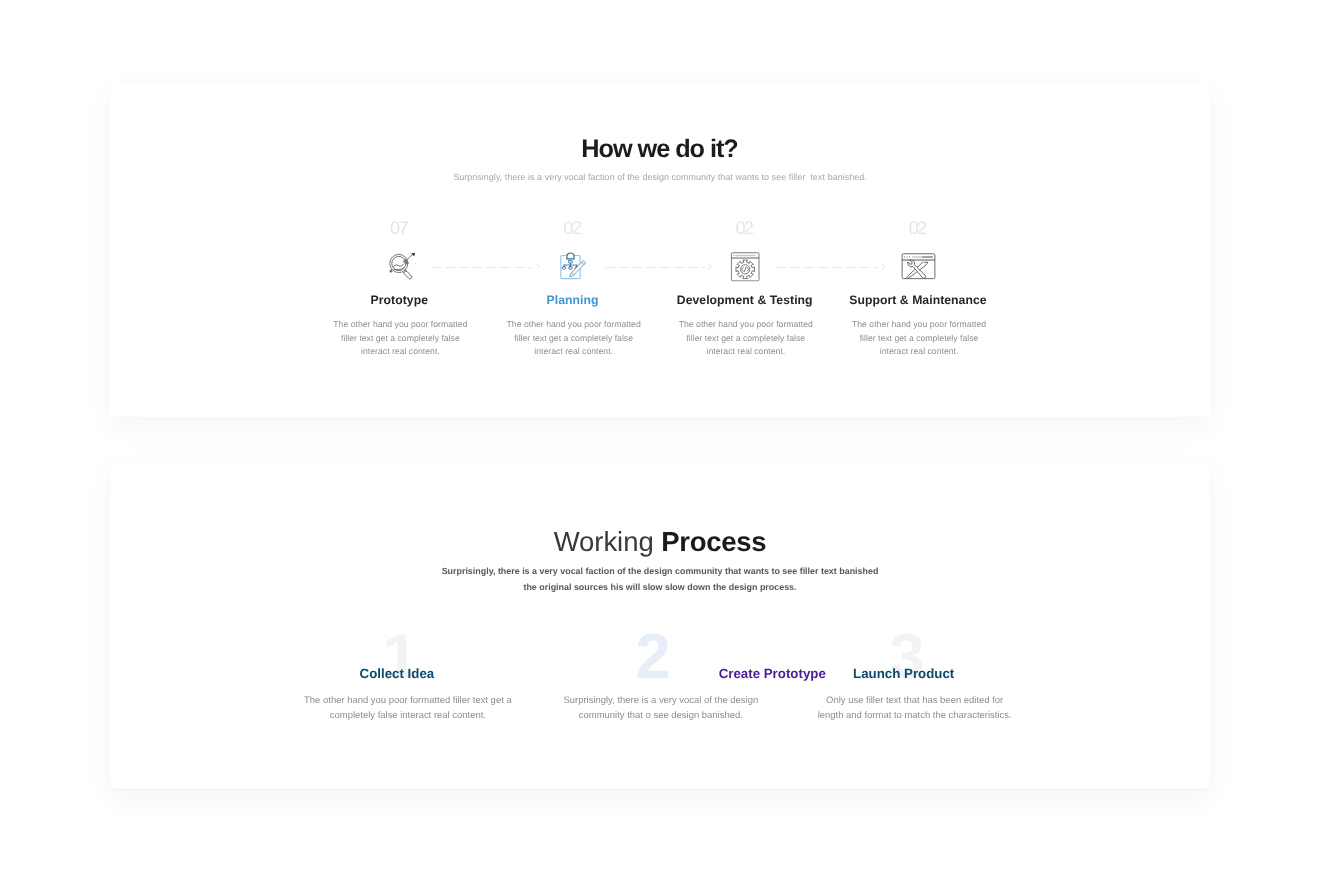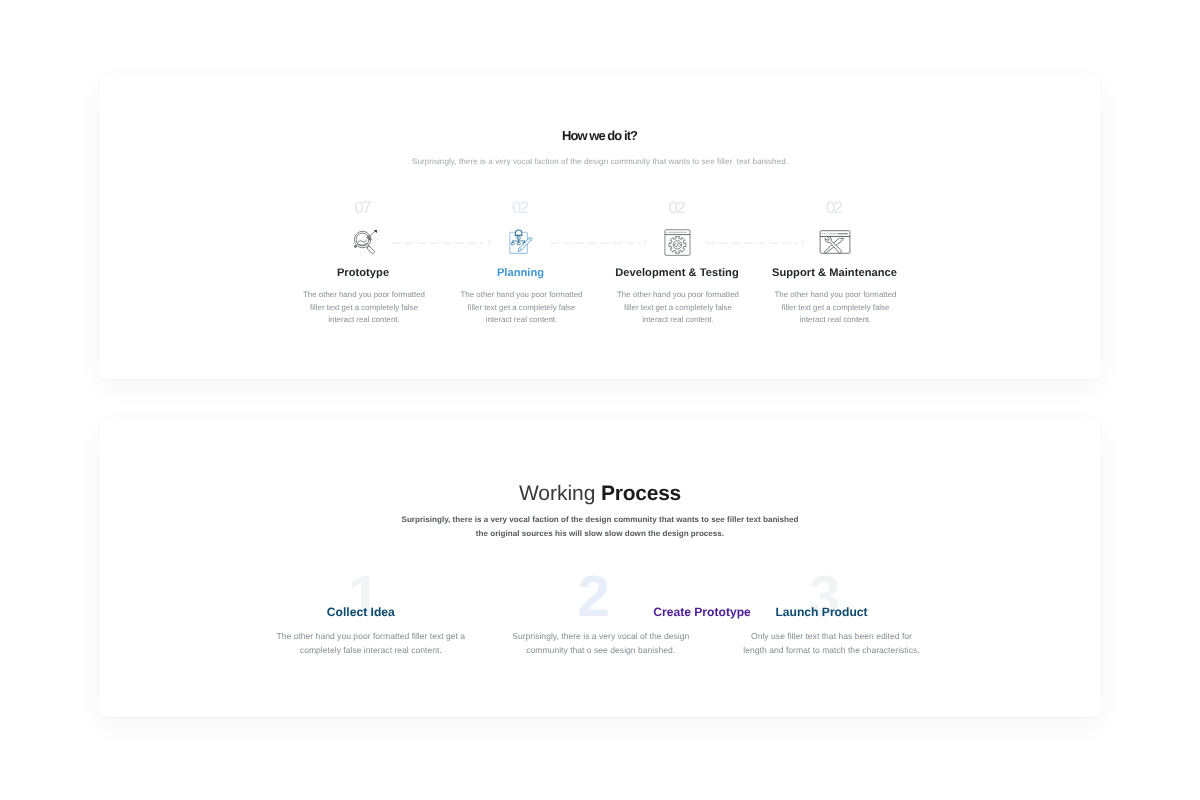--- a/index.html
+++ b/index.html
@@ -9,21 +9,21 @@
        transform:translateZ(0);}
 
   .card{position:absolute;background:#fff;
         box-shadow:0 1px 2px rgba(17,24,39,0.035), 0 8px 26px rgba(17,24,39,0.045);}
   #card1{left:100px;top:76px;width:1000px;height:303px;}
   #card2{left:100px;top:420px;width:1000px;height:297px;}
 
   
   .sec-title{position:absolute;width:100%;text-align:center;font-weight:700;
              color:#1c1c1c;letter-spacing:-0.2px;}
-  #c1-title{top:49.5px;font-size:13px;line-height:19px;letter-spacing:-0.95px;text-indent:-0.95px;}
+  #c1-title{top:49.5px;font-size:23px;line-height:19px;letter-spacing:-0.95px;text-indent:-0.95px;}
   #c1-sub{position:absolute;width:100%;text-align:center;top:79.5px;
           font-size:8.1px;line-height:11px;color:#a2a7ad;letter-spacing:0.06px;
           white-space:pre-wrap;}
 
   .steps{position:absolute;top:0;left:0;width:1000px;height:260px;}
   .step{position:absolute;width:160px;text-align:center;}
   .step .num{position:absolute;top:124px;left:0;width:100%;
              font-size:16.6px;line-height:16px;color:#e3e5e7;font-weight:400;letter-spacing:-1.6px;
              text-indent:-1.6px;}
   .step .ico{position:absolute;top:152px;left:0;width:100%;height:28px;
@@ -34,21 +34,21 @@
   .step .ds{position:absolute;top:213px;left:11px;width:140px;
             font-size:7.9px;line-height:12.6px;color:#8b9097;}
   .step.blue .num{color:#dfe9f3;}
   .step.blue .nm{color:#4096d2;}
 
   .conn{position:absolute;top:160px;height:12px;overflow:visible;}
   .conn .ah{position:absolute;right:-2px;top:1px;}
 
   
   #c2-title{position:absolute;width:100%;text-align:center;top:63px;
-            font-size:21px;line-height:21px;color:#39393b;font-weight:300;letter-spacing:-0.05px;}
+            font-size:25px;line-height:21px;color:#39393b;font-weight:300;letter-spacing:-0.05px;}
   #c2-title b{font-weight:700;color:#1b1b1d;letter-spacing:-0.25px;}
   #c2-sub{position:absolute;width:100%;text-align:center;top:92.5px;
           font-size:8.1px;line-height:14.2px;color:#55595f;font-weight:700;}
 
   .procs{position:absolute;top:0;left:0;width:1000px;}
   .proc{position:absolute;top:0;width:240px;text-align:center;}
   .proc .bg{position:absolute;top:148px;left:3px;width:100%;text-align:center;
             font-size:58px;line-height:58px;font-weight:700;color:#f2f3f5;z-index:0;}
   .proc .nm{position:absolute;top:185px;left:-40px;width:320px;z-index:1;
             font-size:12.1px;line-height:14px;font-weight:700;color:#0c4a6e;white-space:nowrap;}

